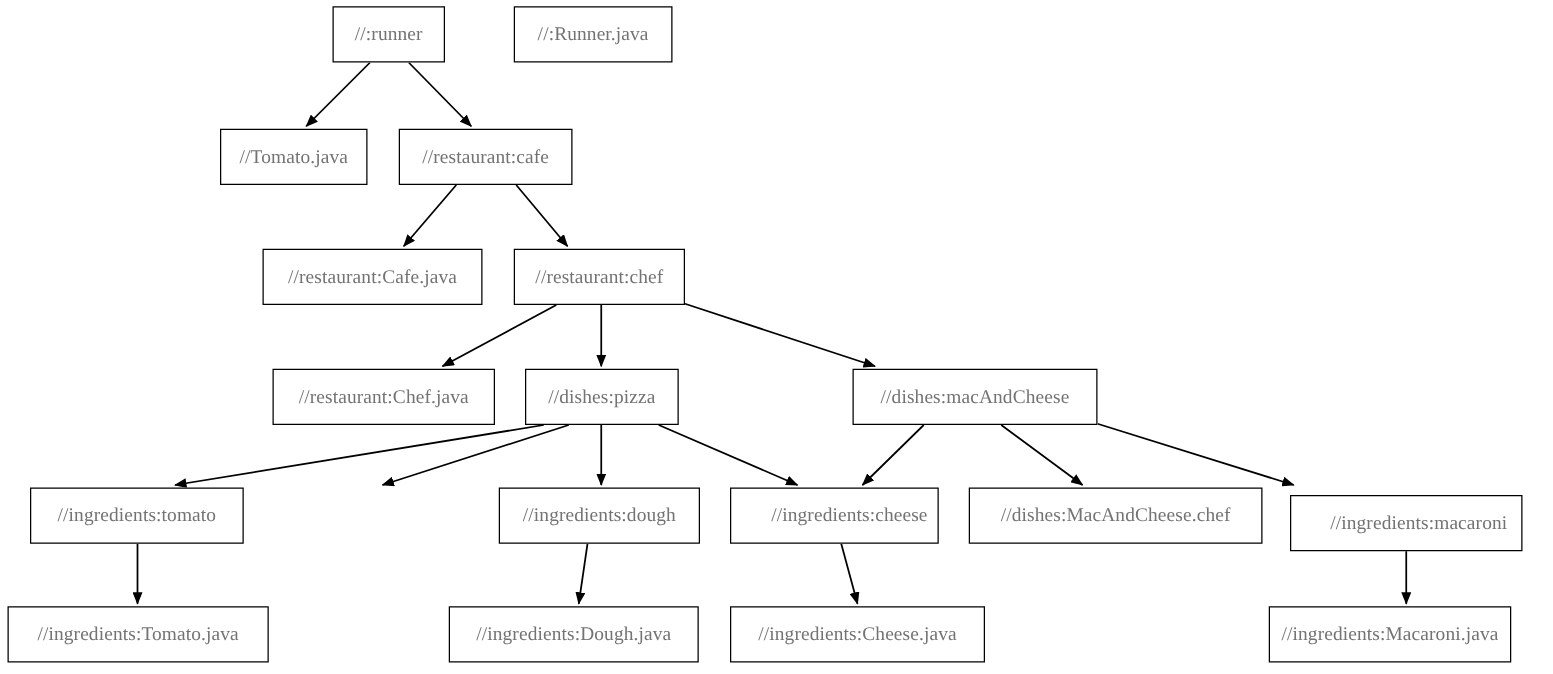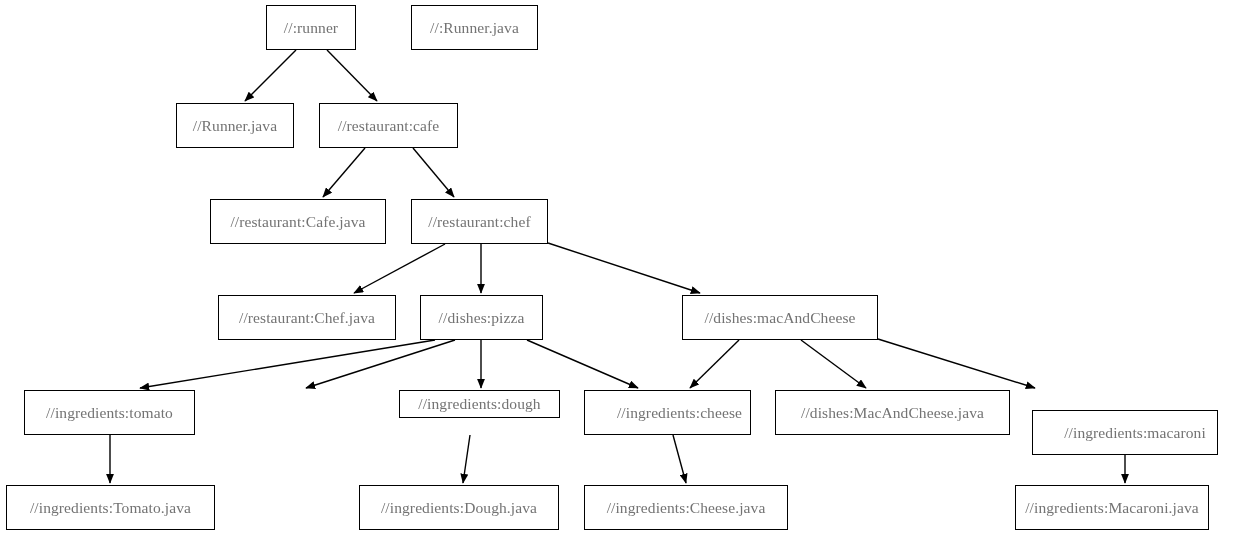--- a/index.html
+++ b/index.html
@@ -86,21 +86,21 @@
   </svg>
 
   <div id="node-layer">
       <div class="graph-node" style="left: 266px; top: 5px; width: 90px; height: 45px; border-color: rgb(0, 0, 0); background: rgb(255, 255, 255);">
         <span class="node-label">//:runner</span>
       </div>
       <div class="graph-node" style="left: 375px; top: 5px; width: 127px; height: 45px; border-color: rgb(0, 0, 0); background: rgb(255, 255, 255); margin-left: 36px;">
         <span class="node-label">//:Runner.java</span>
       </div>
       <div class="graph-node" style="left: 176px; top: 103px; width: 118px; height: 45px; border-color: rgb(0, 0, 0); background: rgb(255, 255, 255);">
-        <span class="node-label">//Runner.java</span>
+        <span class="node-label">//Tomato.java</span>
       </div>
       <div class="graph-node" style="left: 319px; top: 103px; width: 139px; height: 45px; border-color: rgb(0, 0, 0); background: rgb(255, 255, 255);">
         <span class="node-label">//restaurant:cafe</span>
       </div>
       <div class="graph-node" style="left: 210px; top: 199px; width: 176px; height: 45px; border-color: rgb(0, 0, 0); background: rgb(255, 255, 255);">
         <span class="node-label">//restaurant:Cafe.java</span>
       </div>
       <div class="graph-node" style="left: 411px; top: 199px; width: 137px; height: 45px; border-color: rgb(0, 0, 0); background: rgb(255, 255, 255);">
         <span class="node-label">//restaurant:chef</span>
       </div>
@@ -109,30 +109,30 @@
       </div>
       <div class="graph-node" style="left: 420px; top: 295px; width: 123px; height: 45px; border-color: rgb(0, 0, 0); background: rgb(255, 255, 255);">
         <span class="node-label">//dishes:pizza</span>
       </div>
       <div class="graph-node" style="left: 682px; top: 295px; width: 196px; height: 45px; border-color: rgb(0, 0, 0); background: rgb(255, 255, 255);">
         <span class="node-label">//dishes:macAndCheese</span>
       </div>
       <div class="graph-node" style="left: 24px; top: 390px; width: 171px; height: 45px; border-color: rgb(0, 0, 0); background: rgb(255, 255, 255);">
         <span class="node-label">//ingredients:tomato</span>
       </div>
-      <div class="graph-node" style="left: 399px; top: 390px; width: 161px; height: 28px; border-color: rgb(0, 0, 0); background: rgb(255, 255, 255);">
+      <div class="graph-node" style="left: 399px; top: 390px; width: 161px; height: 45px; border-color: rgb(0, 0, 0); background: rgb(255, 255, 255);">
         <span class="node-label">//ingredients:dough</span>
       </div>
       <div class="graph-node" style="left: 584px; top: 390px; width: 167px; height: 45px; border-color: rgb(0, 0, 0); background: rgb(255, 255, 255); padding-left: 24px;">
         <span class="node-label">//ingredients:cheese</span>
       </div>
       <div class="graph-node" style="left: 775px; top: 390px; width: 235px; height: 45px; border-color: rgb(0, 0, 0); background: rgb(255, 255, 255);">
-        <span class="node-label">//dishes:MacAndCheese.java</span>
+        <span class="node-label">//dishes:MacAndCheese.chef</span>
       </div>
-      <div class="graph-node" style="left: 1032px; top: 410px; width: 186px; height: 45px; border-color: rgb(0, 0, 0); background: rgb(255, 255, 255); padding-left: 20px;">
+      <div class="graph-node" style="left: 1032px; top: 396px; width: 186px; height: 45px; border-color: rgb(0, 0, 0); background: rgb(255, 255, 255); padding-left: 20px;">
         <span class="node-label">//ingredients:macaroni</span>
       </div>
       <div class="graph-node" style="left: 6px; top: 485px; width: 209px; height: 45px; border-color: rgb(0, 0, 0); background: rgb(255, 255, 255);">
         <span class="node-label">//ingredients:Tomato.java</span>
       </div>
       <div class="graph-node" style="left: 359px; top: 485px; width: 200px; height: 45px; border-color: rgb(0, 0, 0); background: rgb(255, 255, 255);">
         <span class="node-label">//ingredients:Dough.java</span>
       </div>
       <div class="graph-node" style="left: 584px; top: 485px; width: 204px; height: 45px; border-color: rgb(0, 0, 0); background: rgb(255, 255, 255);">
         <span class="node-label">//ingredients:Cheese.java</span>

